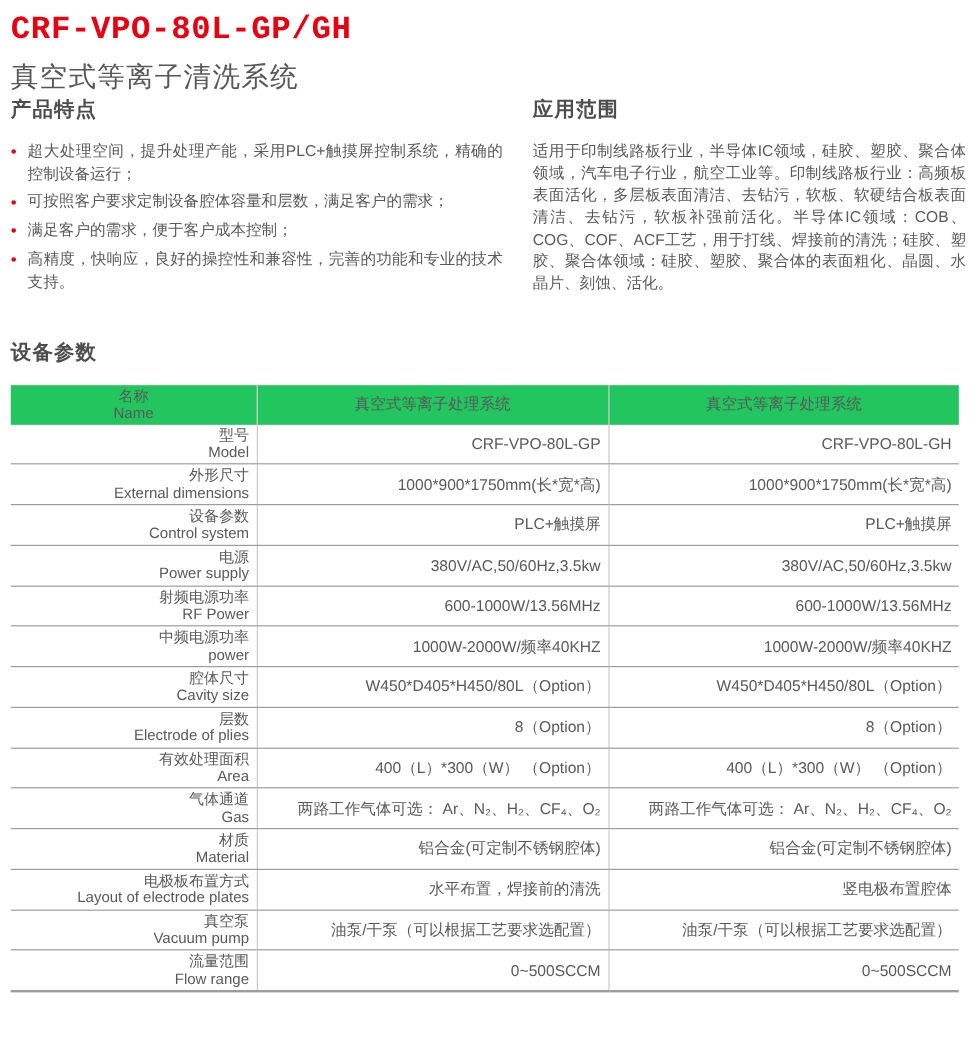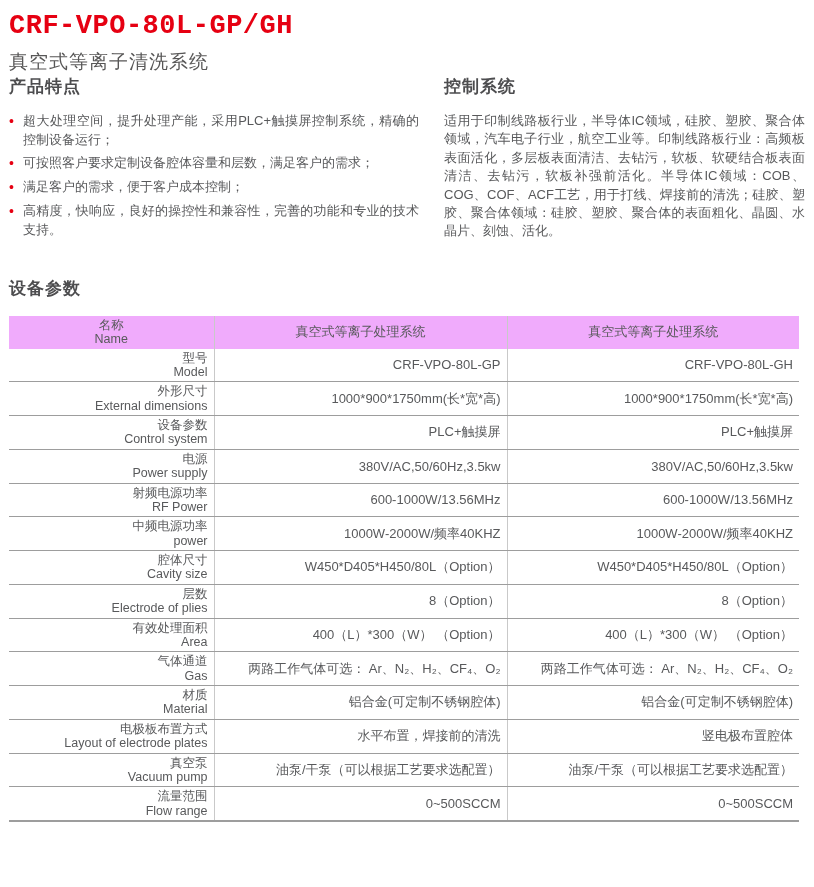--- a/index.html
+++ b/index.html
@@ -17,21 +17,21 @@
     color: #e60012;
     font-size: 27px;
     font-weight: bold;
     letter-spacing: 0.5px;
     line-height: 1.1;
     font-family: Liberation Mono, monospace;
   }
   .subtitle-cn {
     margin-top: 7px;
     color: #585757;
-    font-size: 19px;
+    font-size: 23px;
     font-weight: 500;
     letter-spacing: 1px;
   }
   .subtitle-en {
     margin-top: 11px;
     color: #6d6e71;
     font-size: 13px;
   }
 
   
@@ -91,21 +91,21 @@
     text-align: center;
     vertical-align: middle;
     font-size: 13px;
     color: #58595b;
     padding: 2px 6px;
   }
   .specs-table td:nth-child(1),
   .specs-table td:nth-child(2) { border-right: 1px solid #c9c9c9; }
   .specs-table tbody tr td { border-bottom: 1px solid #9d9d9d; text-align: right; }
   .specs-table thead tr td {
-    background: #f0abfc;
+    background: #22c55e;
     border-bottom: none;
   }
   .specs-table tbody tr:last-child td { border-bottom: 2px solid #9d9d9d; }
   .label-cell .cn { display: block; font-size: 12.5px; line-height: 1.15; }
   .label-cell .en { display: block; font-size: 12.5px; line-height: 1.15; }
 </style>
 </head>
 <body>
 
 <div class="page">
@@ -119,21 +119,21 @@
     <div class="col-features">
       <h3 class="section-heading">产品特点</h3>
       <ul class="feature-list">
           <li>超大处理空间，提升处理产能，采用PLC+触摸屏控制系统，精确的控制设备运行；</li>
           <li>可按照客户要求定制设备腔体容量和层数，满足客户的需求；</li>
           <li>满足客户的需求，便于客户成本控制；</li>
           <li>高精度，快响应，良好的操控性和兼容性，完善的功能和专业的技术支持。</li>
         </ul>
     </div>
     <div class="col-apps">
-      <h3 class="section-heading">控制系统</h3>
+      <h3 class="section-heading">应用范围</h3>
       <p class="apps-text">适用于印制线路板行业，半导体IC领域，硅胶、塑胶、聚合体领域，汽车电子行业，航空工业等。印制线路板行业：高频板表面活化，多层板表面清洁、去钻污，软板、软硬结合板表面清洁、去钻污，软板补强前活化。半导体IC领域：COB、COG、COF、ACF工艺，用于打线、焊接前的清洗；硅胶、塑胶、聚合体领域：硅胶、塑胶、聚合体的表面粗化、晶圆、水晶片、刻蚀、活化。</p>
     </div>
   </section>
 
   <section class="specs">
     <h3 class="section-heading">设备参数</h3>
     <table class="specs-table">
       <colgroup>
           <col class="c1">
           <col class="c2">

